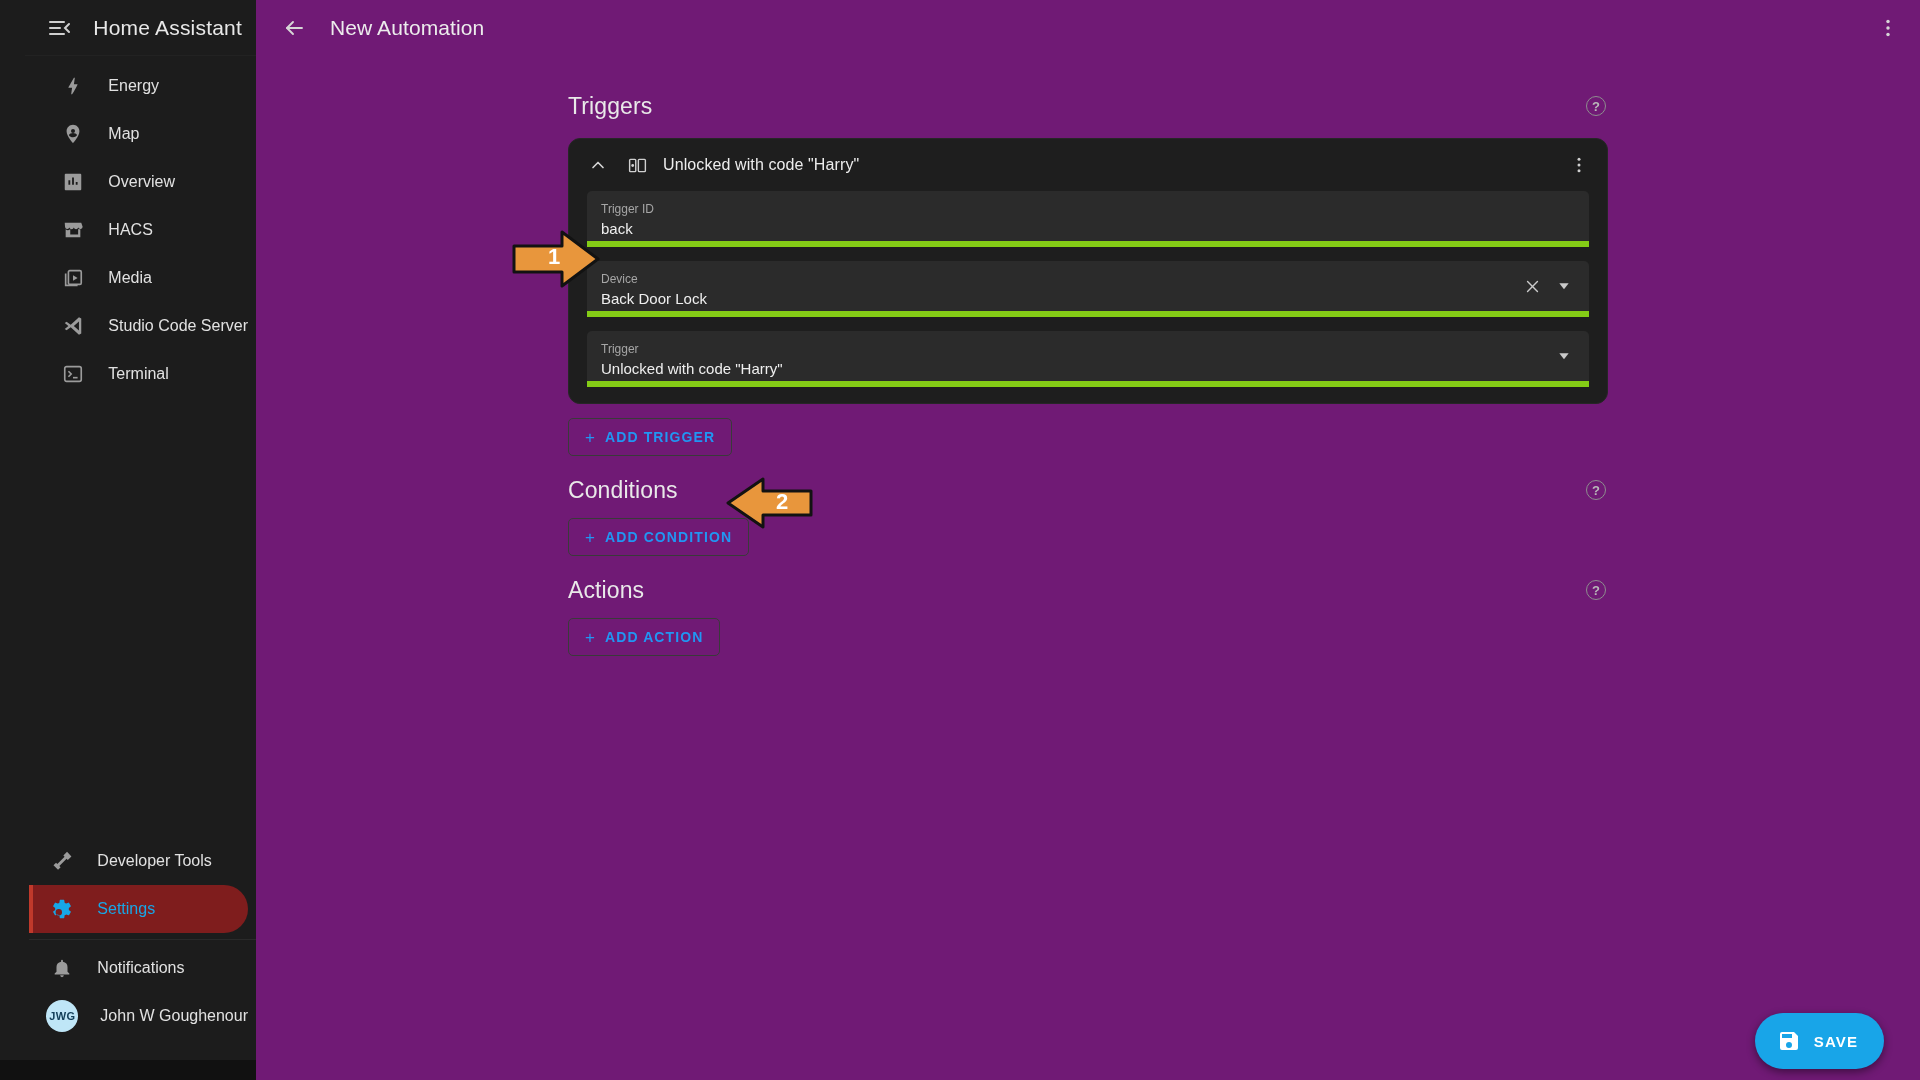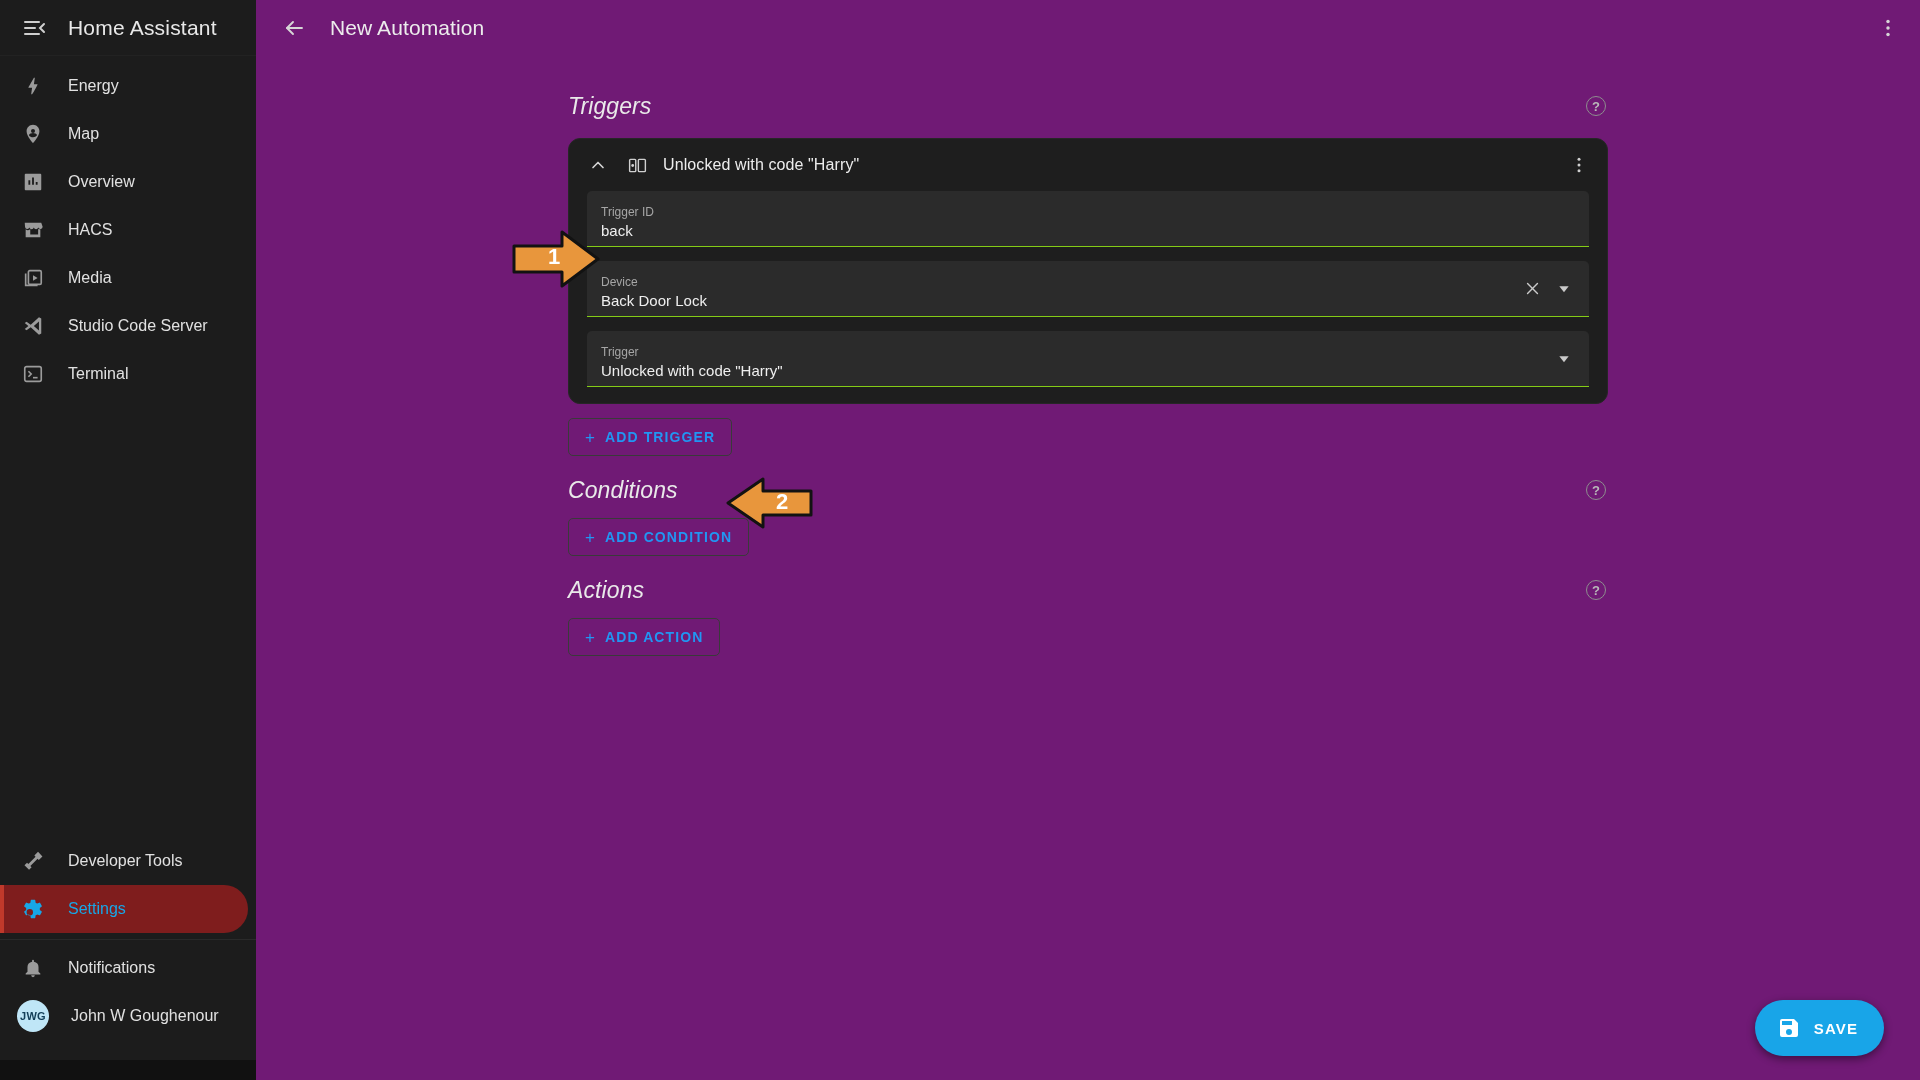--- a/index.html
+++ b/index.html
@@ -11,20 +11,21 @@
   }
   .app { display: flex; width: 1920px; height: 1080px; }
 
   
   .sidebar {
     width: 256px; height: 1060px;
     background: #1c1c1c;
     display: flex; flex-direction: column;
     flex: 0 0 256px;
     position: relative;
+    align-items: flex-end;
   }
   .sb-header {
     height: 56px; display: flex; align-items: center;
     padding: 0 14px; gap: 14px;
     border-bottom: 1px solid #222;
   }
   .sb-toggle {
     width: 40px; height: 40px; display: flex;
     align-items: center; justify-content: center;
     color: #cfcfcf; cursor: pointer; border-radius: 50%;
@@ -95,21 +96,20 @@
   }
 
   .sec-head {
     display: flex; align-items: center;
     height: 44px; margin-top: 12px;
   }
   .sec-head:first-child { margin-top: 0; }
   .sec-title {
     font-size: 23px; color: #e9e9e9; font-weight: 400;
     letter-spacing: .1px;
-    font-style: italic;
   }
   .sec-spacer { flex: 1 1 auto; }
   .help-btn {
     width: 20px; height: 20px; border-radius: 50%;
     border: 1.5px solid #8e8e8e; color: #b9b9b9;
     font-size: 13px; display: flex; align-items: center;
     justify-content: center; cursor: pointer; font-weight: 600;
     margin-right: 2px;
   }
 
@@ -139,21 +139,21 @@
   }
   .kebab {
     width: 36px; height: 36px; border-radius: 50%;
     display: flex; align-items: center; justify-content: center;
     color: #cfcfcf; cursor: pointer;
   }
 
   .card-body { padding: 0 18px; }
   .field {
     background: #2b2b2b; border-radius: 5px 5px 0 0;
-    border-bottom: 1px solid #84cc16;
+    border-bottom: 6px solid #84cc16;
     height: 56px; padding: 8px 14px 0 14px;
     display: flex; flex-direction: column; justify-content: center;
     position: relative; margin-bottom: 14px;
     cursor: text;
   }
   .field.focusable { cursor: pointer; }
   .field-label {
     font-size: 12px; color: #a6a6a6; line-height: 1.2;
     margin-bottom: 3px;
   }
@@ -186,21 +186,21 @@
   .anno { position: absolute; pointer-events: none; }
   .anno svg { display: block; }
   .anno-num {
     position: absolute; color: #ffffff;
     font-size: 22px; font-weight: 700;
     font-family: "Liberation Sans", sans-serif;
   }
 
   
   .fab {
-    position: absolute; right: 36px; bottom: 24px;
+    position: absolute; right: 36px; bottom: 11px;
     height: 56px; padding: 0 26px 0 22px;
     background: #18a5e8; border-radius: 28px;
     display: flex; align-items: center; gap: 13px;
     color: #ffffff; font-size: 15px; font-weight: 600;
     letter-spacing: 1.1px; cursor: pointer;
     box-shadow: 0 3px 8px rgba(0,0,0,.45);
   }
 </style>
 </head>
 <body>

